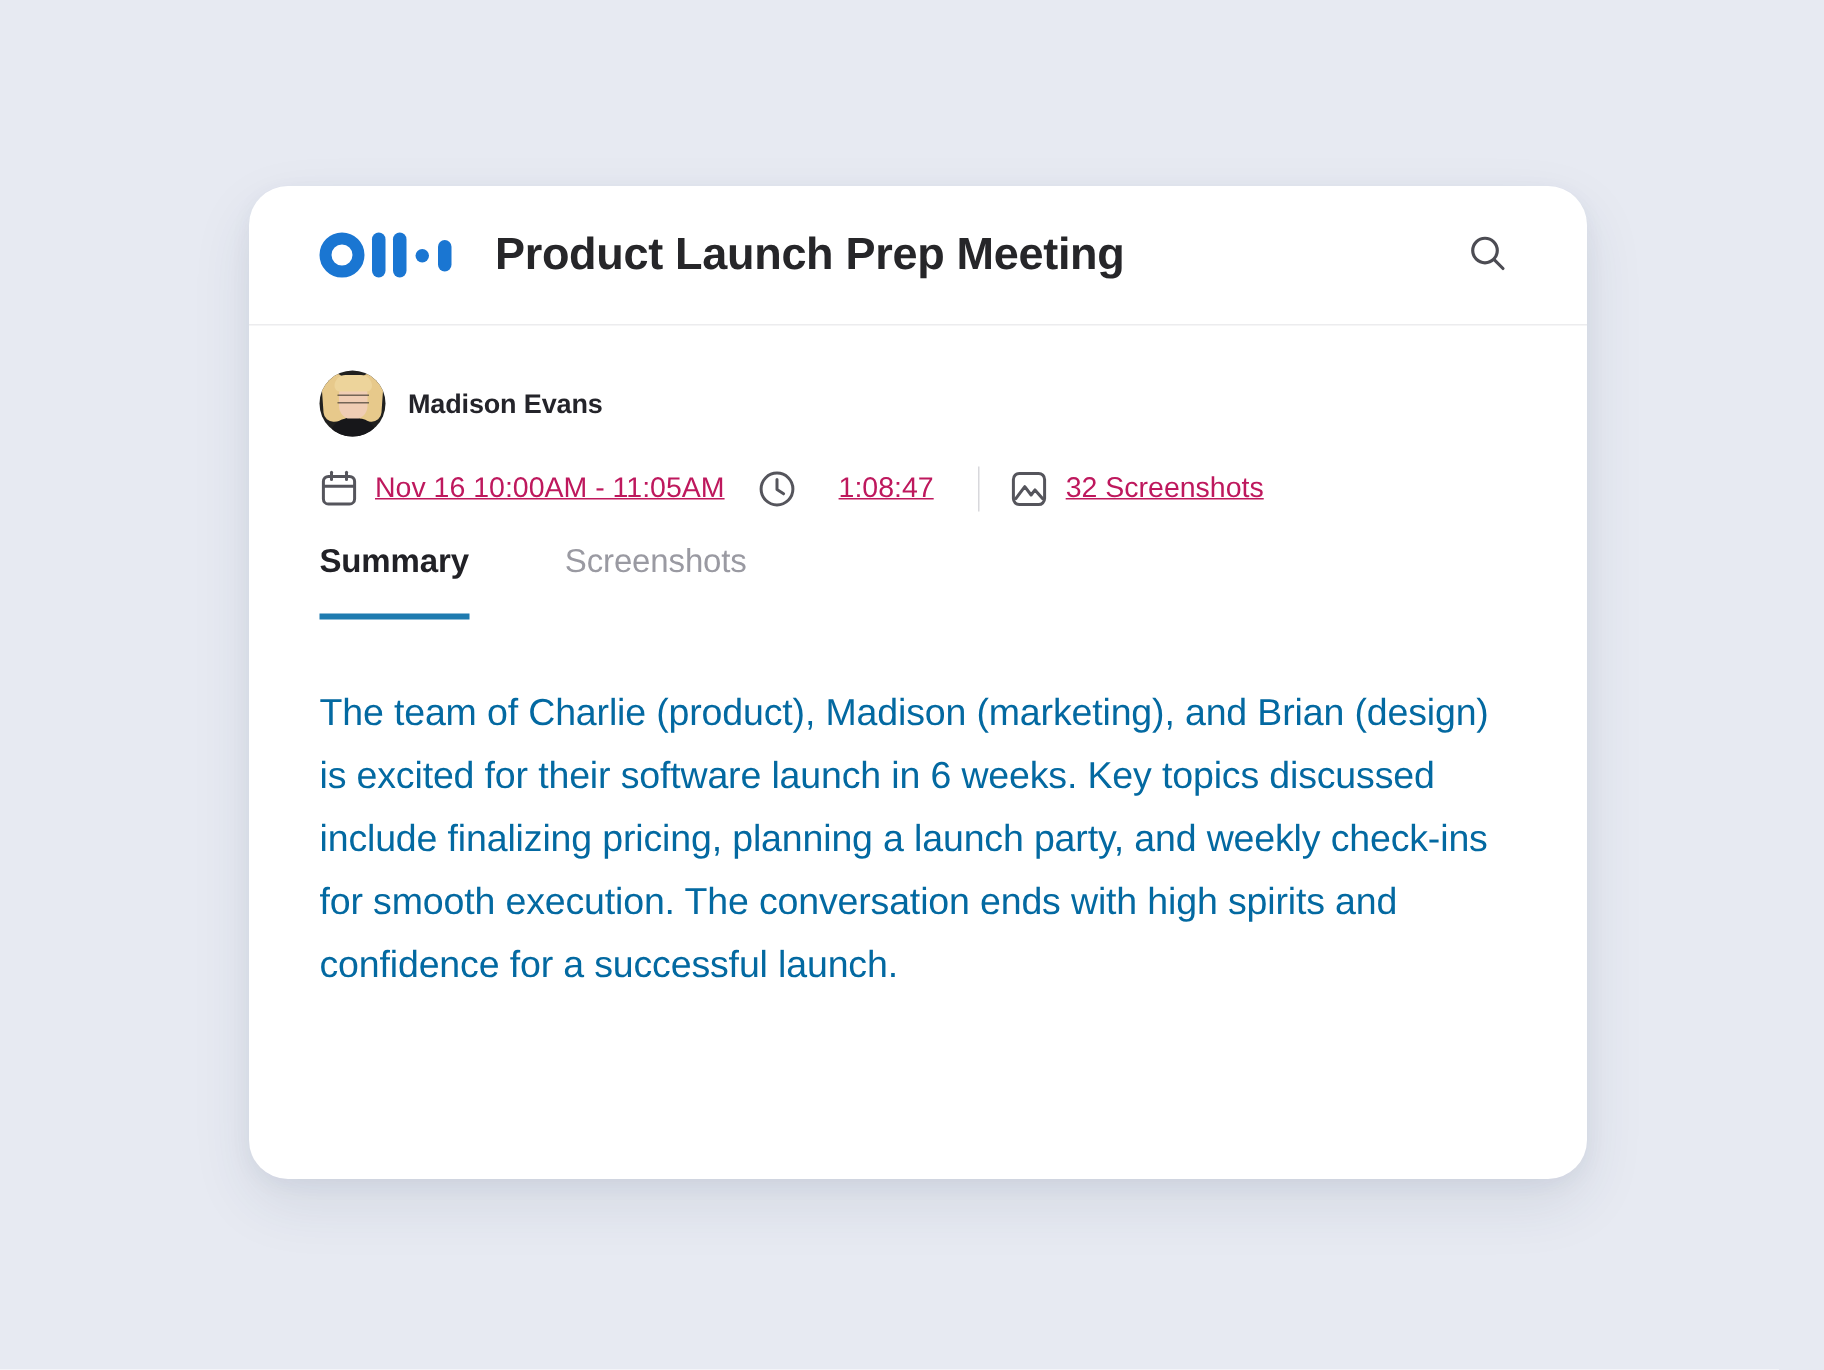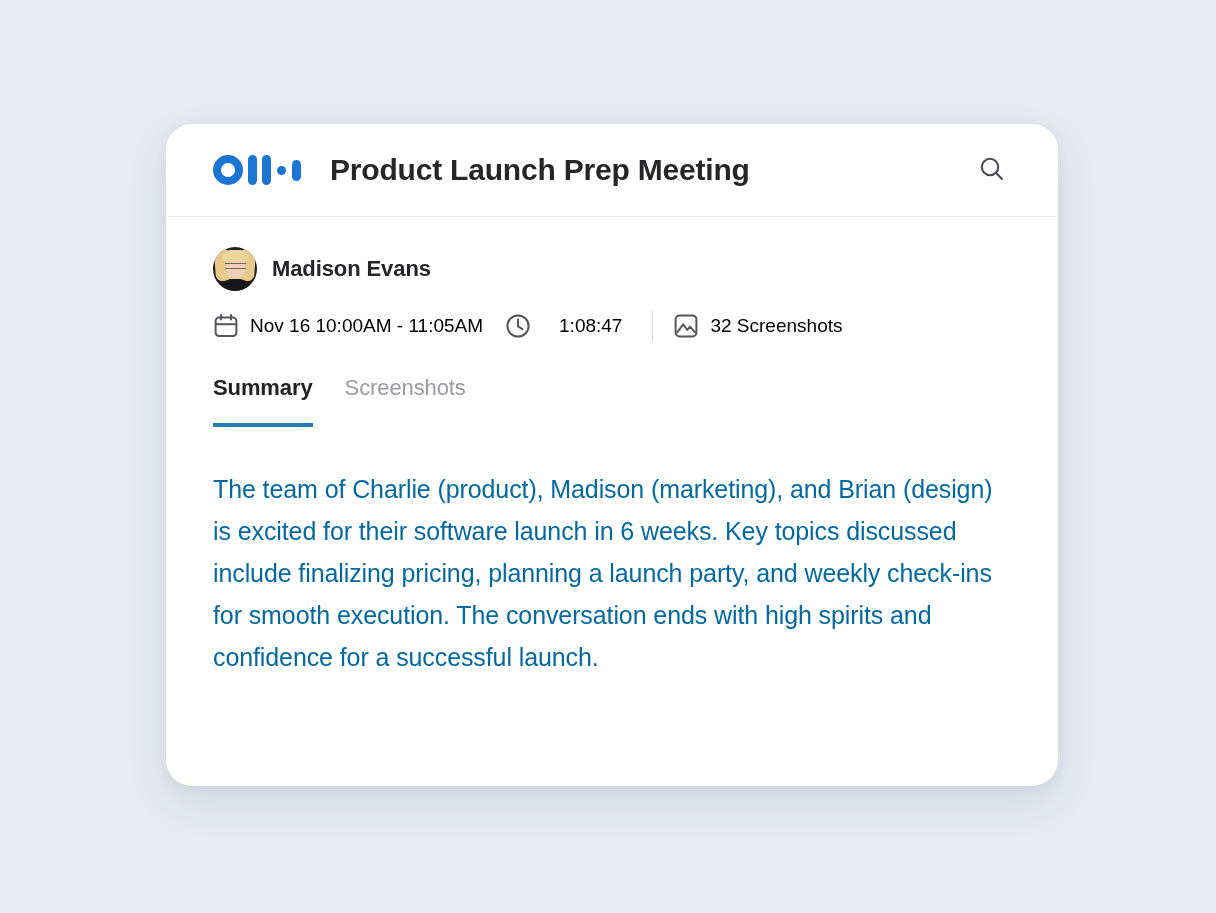--- a/index.html
+++ b/index.html
@@ -144,33 +144,34 @@
   }
   .avatar .av-body {
     position: absolute;
     left: 7px; bottom: -3px;
     width: 31px; height: 15px;
     background: #17171a;
     border-radius: 12px 12px 0 0;
   }
 
   .speaker-name {
-    font-size: 22px;
+    font-size: 18px;
     font-weight: 700;
     color: #24242a;
     letter-spacing: -0.1px;
   }
 
   
   .meta-row {
     display: flex;
     align-items: center;
     margin-top: 20px;
-    color: #000000;
+    color: #be185d;
     font-size: 19px;
+    text-decoration: underline;
   }
   .meta-item {
     display: flex;
     align-items: center;
     gap: 11px;
     white-space: nowrap;
   }
   .meta-item + .meta-item { margin-left: 22px; gap: 28px; }
   .meta-icon {
     display: flex;
@@ -184,22 +185,22 @@
     height: 30px;
     background: #d8d8dc;
     margin: 0 20px 0 30px;
     flex: 0 0 auto;
   }
 
   
   .tabs {
     display: flex;
     align-items: flex-end;
-    gap: 32px;
-    margin-top: 34px;
+    gap: 64px;
+    margin-top: 20px;
     position: relative;
   }
   .tab {
     background: none;
     border: none;
     padding: 0 0 22px 0;
     font-family: inherit;
     font-size: 22px;
     cursor: pointer;
     letter-spacing: -0.1px;

